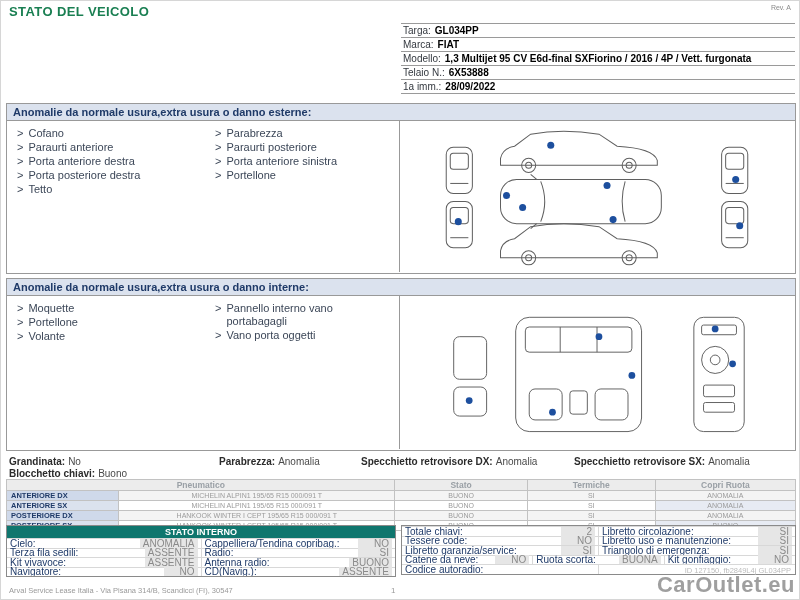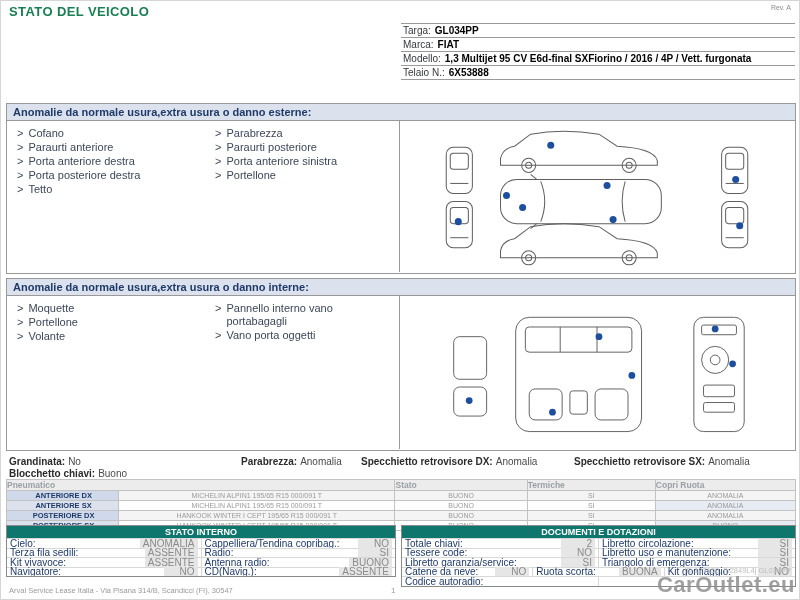--- a/index.html
+++ b/index.html
@@ -35,23 +35,23 @@
   
   .summary { position:absolute; left:0; width:800px; font-size:10px; color:#3a3a3a; }
   .sum1 { top:455px; } .sum2 { top:467px; }
   .sum-pair { position:absolute; white-space:nowrap; }
   .sum-pair .slbl { font-weight:bold; color:#2b2b2b; }
   .sum-pair .sval { margin-left:3px; color:#4a4a4a; }
 
   
   .tires { position:absolute; top:478px; left:5px; width:790px; border-collapse:collapse; table-layout:fixed; }
   .tires th, .tires td { border:1px solid #c2c2c2; overflow:hidden; white-space:nowrap; }
-  .tires th { background:#ececec; color:#9aa0a6; font-size:8.5px; font-weight:bold; height:11px; text-align:left; }
+  .tires th { background:#ececec; color:#9aa0a6; font-size:8.5px; font-weight:bold; height:11px; text-align:center; }
   .tires td { height:8px; font-size:7px; color:#9a9a9a; text-align:center; padding:0 2px; }
-  .tires td.pos { background:#dbe2ee; color:#1f3a68; font-weight:bold; font-size:7.5px; text-align:center; padding-left:4px; }
+  .tires td.pos { background:#dbe2ee; color:#1f3a68; font-weight:bold; font-size:7.5px; text-align:left; padding-left:4px; }
   .tires tr.alt td { background:#f4f4f4; }
   .tires tr.alt td.pos { background:#cfd9ea; }
   .tires td.copri { background:#e7ebf3; }
 
   
   .btable { position:absolute; top:524px; border:1px solid #8a8a8a; background:#fff; }
   .bt-interno { left:5px; width:390px; }
   .bt-doc { left:400px; width:395px; }
   .bt-head { background:#0f766e; color:#fff; font-weight:bold; font-size:9px; text-align:center; height:12px; line-height:12px; }
   .bt-row { display:flex; border-top:1px solid #d8d8d8; height:9.5px; line-height:9px; font-size:10px;align-items:center; }
@@ -89,20 +89,24 @@
       <span class="val">FIAT</span>
     </div>
     <div class="info-row" style="white-space:normal">
       <span class="lbl">Modello:</span>
       <span class="val" style="white-space:normal">1,3 Multijet 95 CV E6d-final SXFiorino / 2016 / 4P / Vett. furgonata</span>
     </div>
     <div class="info-row">
       <span class="lbl">Telaio N.:</span>
       <span class="val">6X53888</span>
     </div>
+    <div class="info-row">
+      <span class="lbl">1a imm.:</span>
+      <span class="val">28/09/2022</span>
+    </div>
   </div>
 
   <div class="section sec-ext">
     <div class="section-header">Anomalie da normale usura,extra usura o danno esterne:</div>
     <div class="section-body">
       <div class="anomaly-list">
         <div class="acol1">
           <div class="a-item">
               <span class="bullet">&gt;</span>
               <span>Cofano</span>
@@ -257,21 +261,21 @@
           <circle class="damage-dot" cx="232" cy="82" r="3.5"></circle>
           <circle class="damage-dot" cx="150" cy="120" r="3.5"></circle>
           <circle class="damage-dot" cx="64" cy="108" r="3.5"></circle>
         </svg>
       </div>
     </div>
   </div>
 
   <div class="summary sum1">
     <span class="sum-pair" style="left:8px"><span class="slbl">Grandinata:</span><span class="sval">No</span></span>
-    <span class="sum-pair" style="left:240px"><span class="slbl">Parabrezza:</span><span class="sval">Anomalia</span></span>
+    <span class="sum-pair" style="left:218px"><span class="slbl">Parabrezza:</span><span class="sval">Anomalia</span></span>
     <span class="sum-pair" style="left:360px"><span class="slbl">Specchietto retrovisore DX:</span><span class="sval">Anomalia</span></span>
     <span class="sum-pair" style="left:573px"><span class="slbl">Specchietto retrovisore SX:</span><span class="sval">Anomalia</span></span>
   </div>
   <div class="summary sum2">
     <span class="sum-pair" style="left:8px"><span class="slbl">Blocchetto chiavi:</span><span class="sval">Buono</span></span>
   </div>
 
   <table class="tires">
     <colgroup>
         <col style="width:112px">
@@ -358,21 +362,20 @@
           <span class="pval">NO</span>
         </div>
       <div class="pair">
           <span class="plbl">CD(Navig.):</span>
           <span class="pval">ASSENTE</span>
         </div>
     </div>
   </div>
 
   <div class="btable bt-doc">
-    <div class="bt-head">DOCUMENTI E DOTAZIONI</div>
     <div class="bt-row">
       <div class="pair">
           <span class="plbl">Totale chiavi:</span>
           <span class="pval">2</span>
         </div>
       <div class="pair">
           <span class="plbl">Libretto circolazione:</span>
           <span class="pval">SI</span>
         </div>
     </div>

